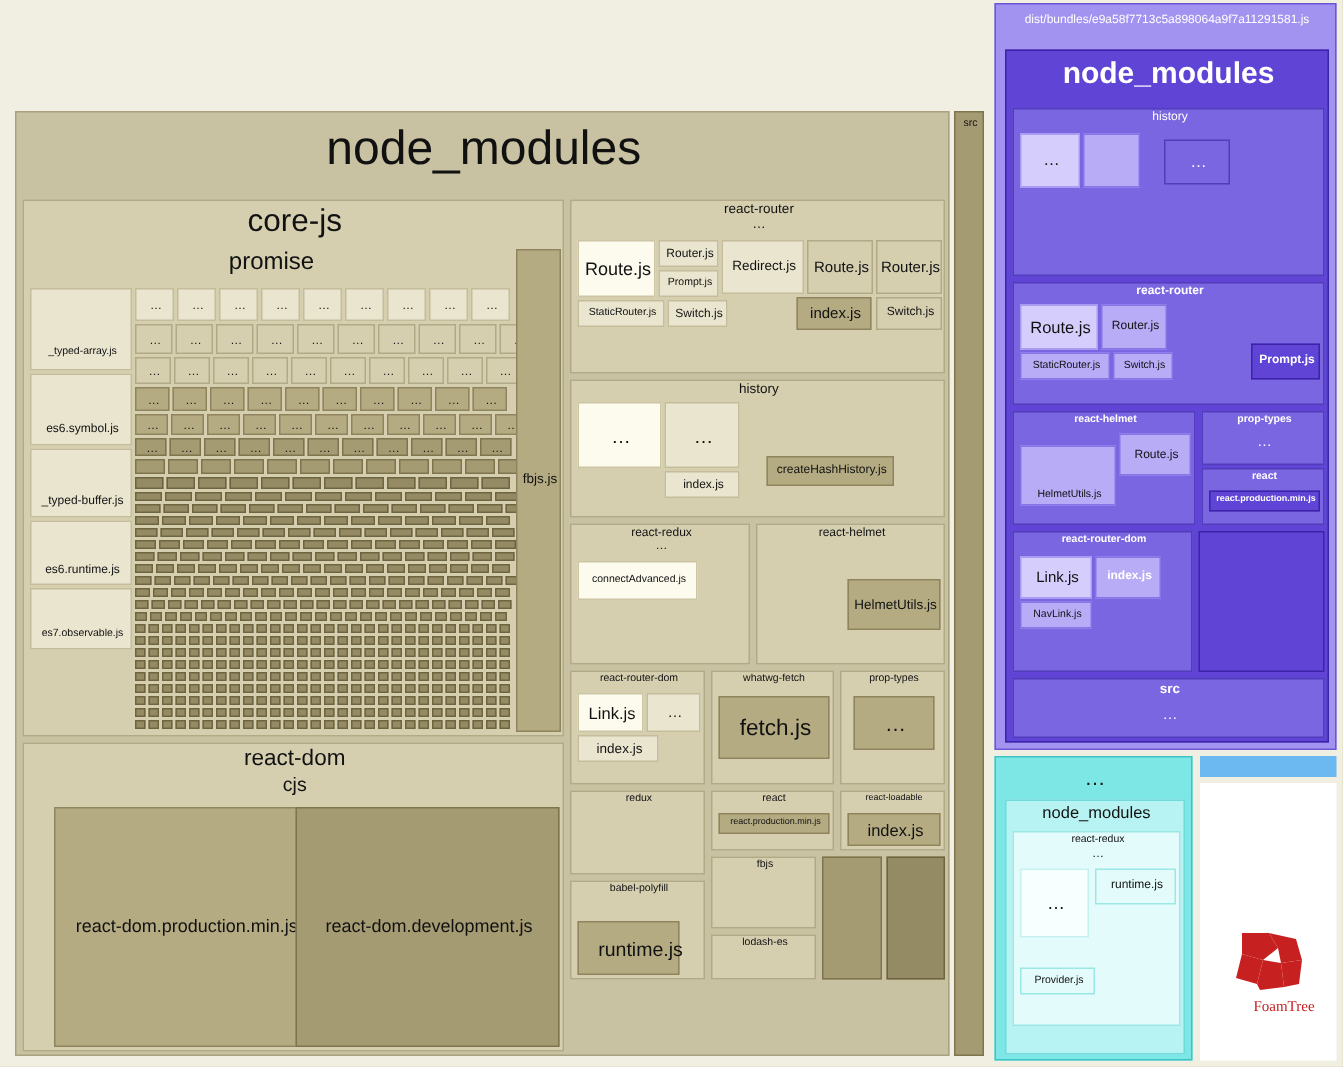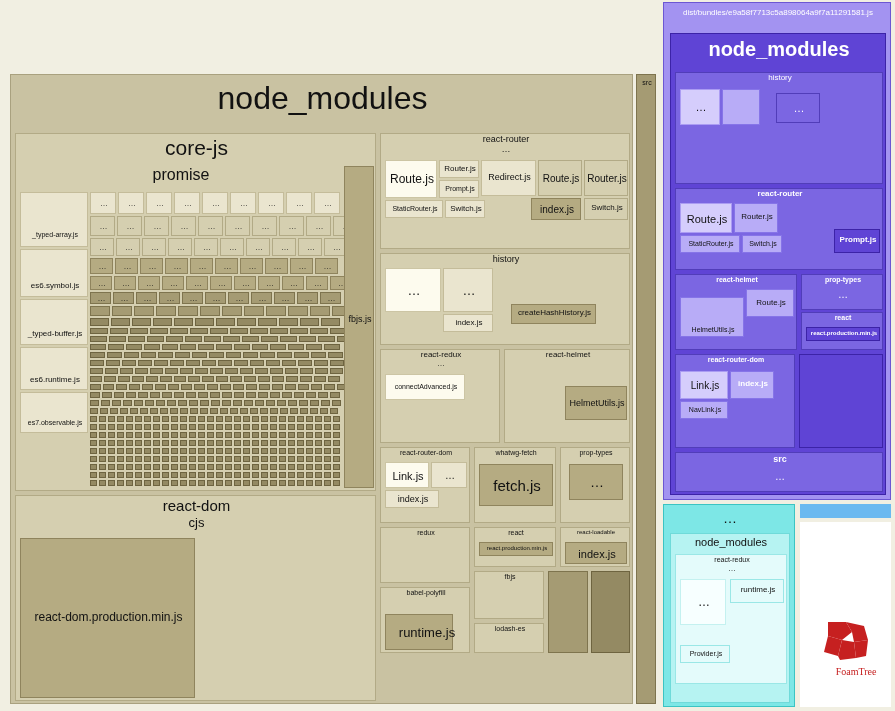--- a/index.html
+++ b/index.html
@@ -723,22 +723,25 @@
         </div>
 
         <div class="abs o5" style="left:328px;top:32px;width:30px;height:322px">
           <div class="abs lbl" style="left:-10px;top:148px;width:50px;font-size:9px">fbjs.js</div>
         </div>
       </div>
 
       <div class="abs o2" style="left:4px;top:420px;width:361px;height:206px">
         <div class="abs lbl" style="left:0;top:20px;width:361px;font-size:13px">cjs</div>
         <div class="abs lbl" style="left:0;top:2px;width:361px;font-size:15px">react-dom</div>
-        <div class="abs o5" style="left:4px;top:42px;width:175px;height:160px">
+        <div class="abs o5" style="left:20px;top:42px;width:175px;height:160px">
           <div class="abs lbl" style="left:0;top:72px;width:175px;font-size:12px">react-dom.production.min.js</div>
+        </div>
+        <div class="abs o6" style="left:181px;top:42px;width:176px;height:160px">
+          <div class="abs lbl" style="left:0;top:72px;width:176px;font-size:12px">react-dom.development.js</div>
         </div>
       </div>
 
       <div class="abs o2" style="left:369px;top:58px;width:250px;height:116px">
         <div class="abs lbl" style="left:0;top:1px;width:250px;font-size:9px">react-router</div>
         <div class="abs lbl" style="left:0;top:11px;width:250px;font-size:9px">…</div>
         <div class="abs o4" style="left:4px;top:26px;width:52px;height:38px">
             <div class="abs lbl" style="left:0;top:12px;width:52px;font-size:12px">Route.js</div>
           </div>
         <div class="abs o3" style="left:58px;top:26px;width:40px;height:18px">

